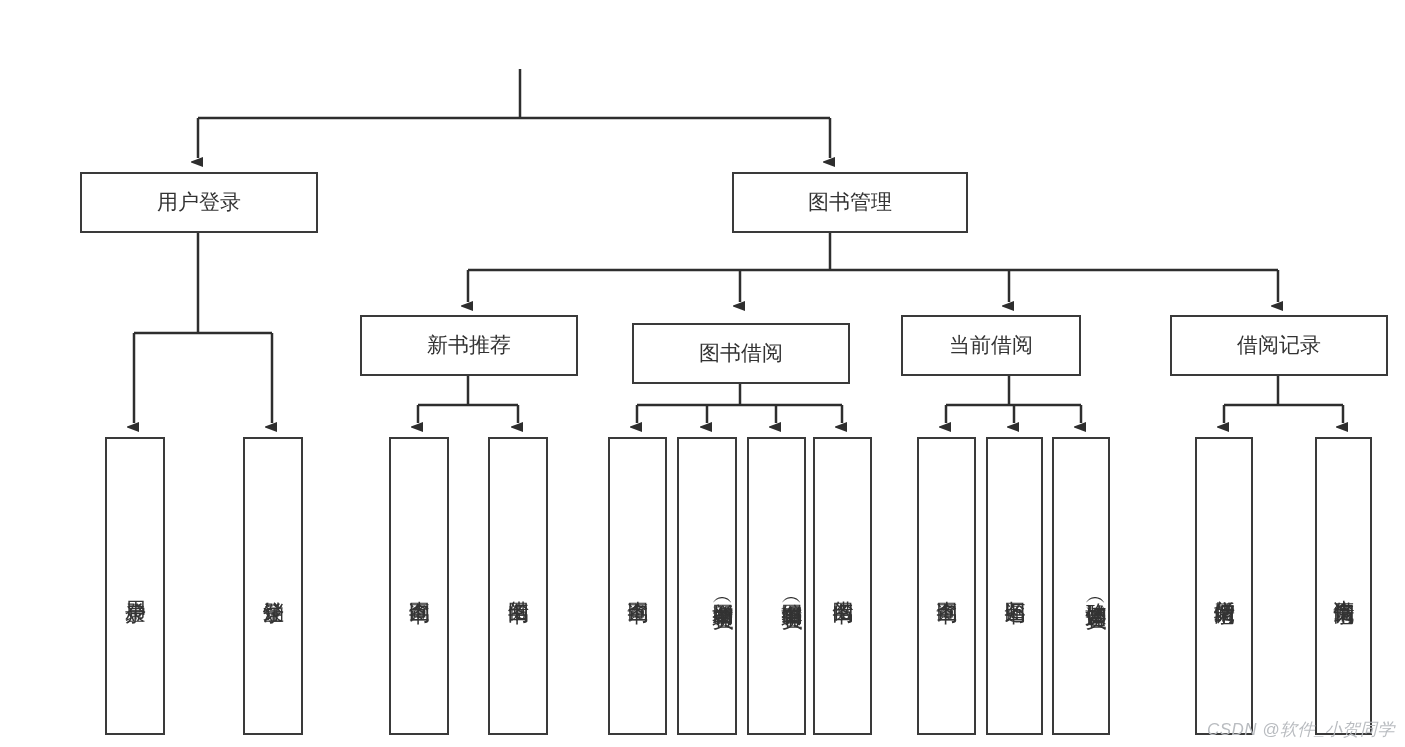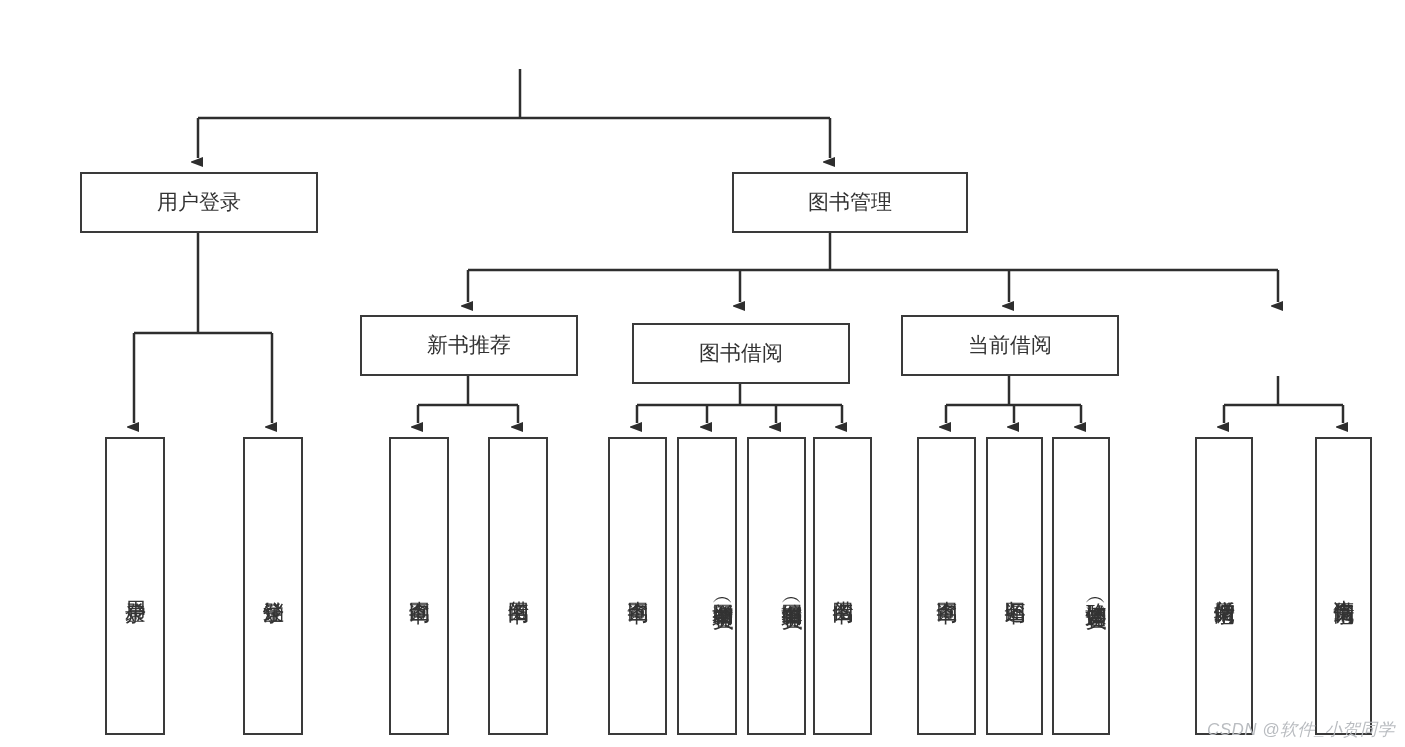--- a/index.html
+++ b/index.html
@@ -108,22 +108,25 @@
   <div class="node h" style="left:712px;top:172px;width:236px;height:61px;margin-left:20px;">
     <span>图书管理</span>
   </div>
 
   <div class="node h" style="left:360px;top:315px;width:218px;height:61px;text-align:center;">
     <span>新书推荐</span>
   </div>
   <div class="node h" style="left:632px;top:323px;width:218px;height:61px;">
     <span>图书借阅</span>
   </div>
-  <div class="node h" style="left:901px;top:315px;width:218px;height:61px;">
+  <div class="node h" style="left:901px;top:315px;width:180px;height:61px;">
     <span>当前借阅</span>
+  </div>
+  <div class="node h" style="left:1170px;top:315px;width:218px;height:61px;">
+    <span>借阅记录</span>
   </div>
 
   <div class="node v mid" style="left:105px;top:437px;width:60px;height:298px;">
     <span>用户登录</span>
   </div>
   <div class="node v mid" style="left:243px;top:437px;width:60px;height:298px;">
     <span>注销登录</span>
   </div>
 
   <div class="node v mid" style="left:389px;top:437px;width:60px;height:298px;">

